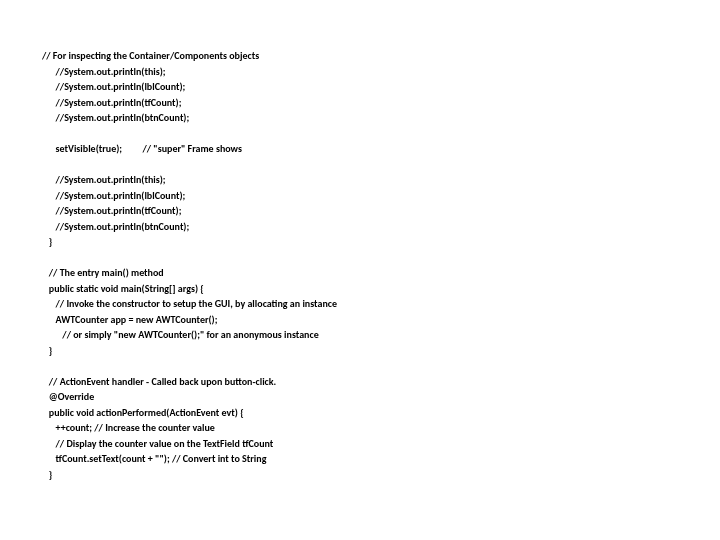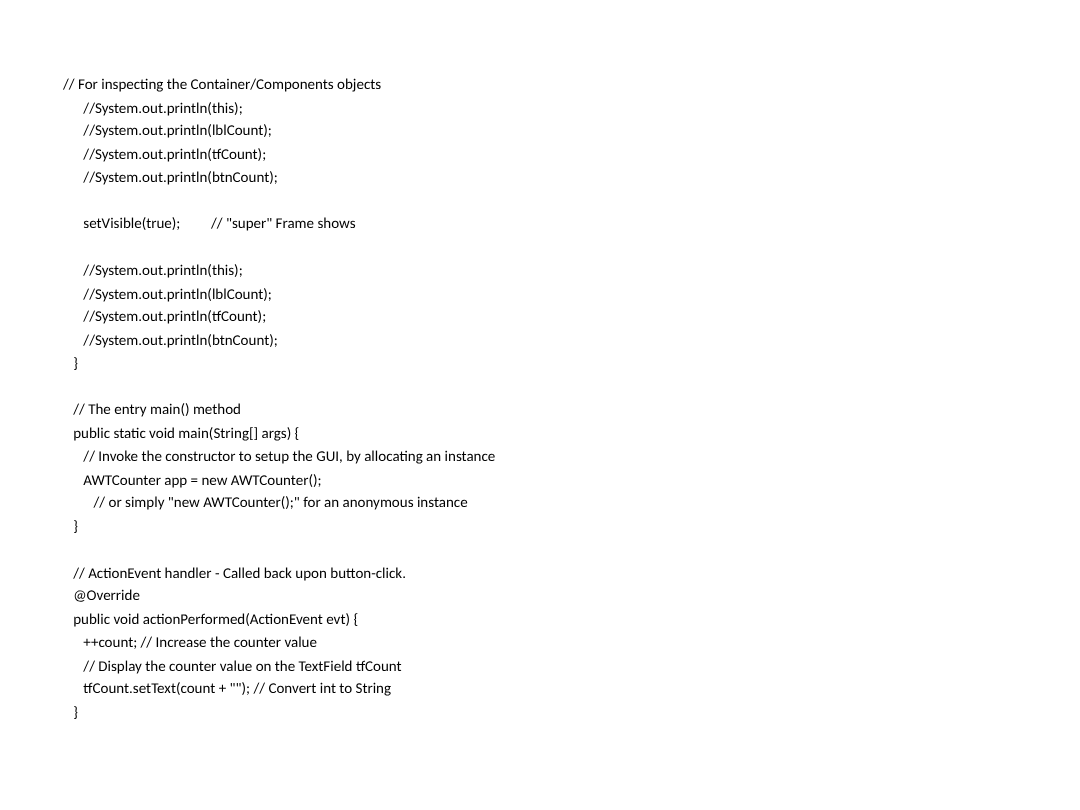--- a/index.html
+++ b/index.html
@@ -9,19 +9,20 @@
       background: #ffffff;
       font-family: Calibri, Arial, sans-serif;
       font-size: 10px;
       line-height: 1.55;
       color: #000000;
       padding: 48px 0 0 42px;
       overflow: hidden;
     }
     .code-block {
       white-space: pre;
+      font-weight: bold;
     }
     .line { display: block; }
   </style>
 </head>
 <body>
 
 <div class="code-block" id="code-container"><span class="line">// For inspecting the Container/Components objects</span><span class="line">      //System.out.println(this);</span><span class="line">      //System.out.println(lblCount);</span><span class="line">      //System.out.println(tfCount);</span><span class="line">      //System.out.println(btnCount);</span><span class="line">&nbsp;</span><span class="line">      setVisible(true);         // "super" Frame shows</span><span class="line">&nbsp;</span><span class="line">      //System.out.println(this);</span><span class="line">      //System.out.println(lblCount);</span><span class="line">      //System.out.println(tfCount);</span><span class="line">      //System.out.println(btnCount);</span><span class="line">   }</span><span class="line">&nbsp;</span><span class="line">   // The entry main() method</span><span class="line">   public static void main(String[] args) {</span><span class="line">      // Invoke the constructor to setup the GUI, by allocating an instance</span><span class="line">      AWTCounter app = new AWTCounter();</span><span class="line">         // or simply "new AWTCounter();" for an anonymous instance</span><span class="line">   }</span><span class="line">&nbsp;</span><span class="line">   // ActionEvent handler - Called back upon button-click.</span><span class="line">   @Override</span><span class="line">   public void actionPerformed(ActionEvent evt) {</span><span class="line">      ++count; // Increase the counter value</span><span class="line">      // Display the counter value on the TextField tfCount</span><span class="line">      tfCount.setText(count + ""); // Convert int to String</span><span class="line">   }</span></div>
 
 </body></html>

